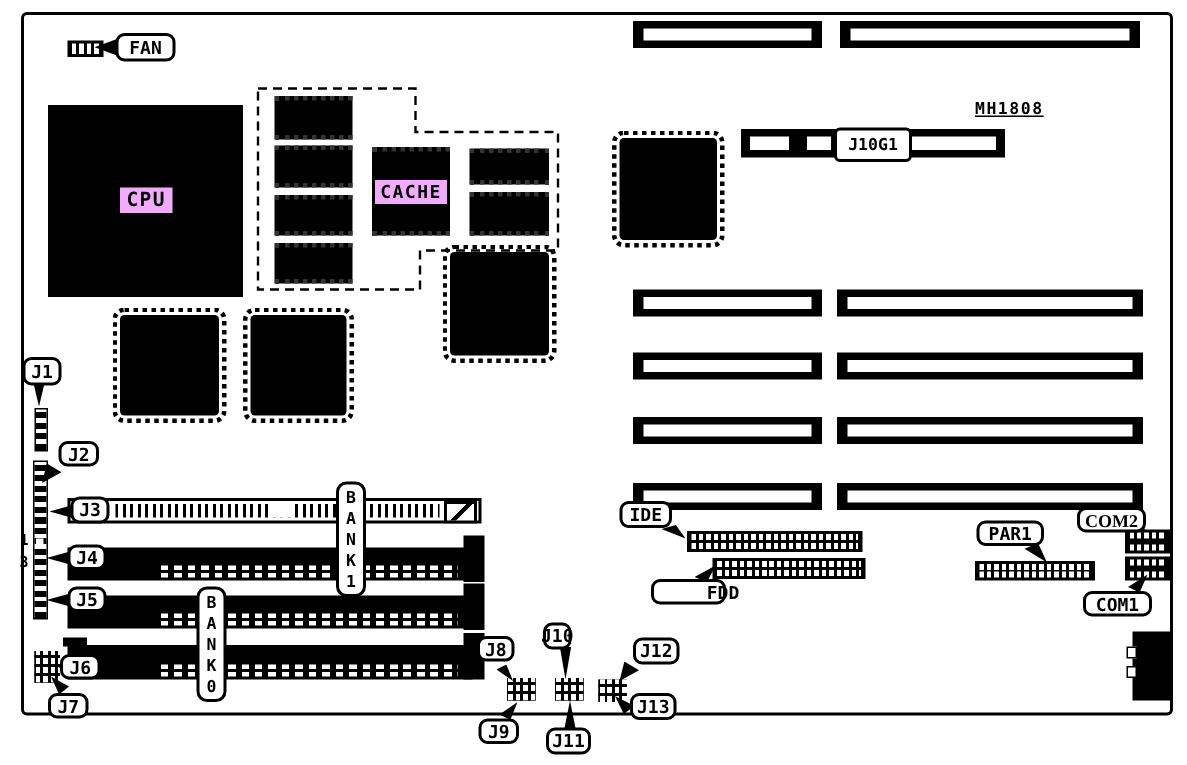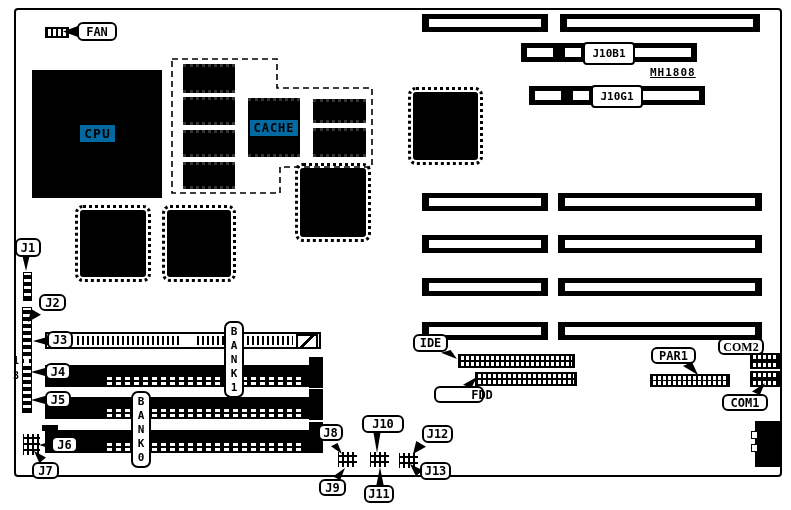--- a/index.html
+++ b/index.html
@@ -4,21 +4,21 @@
 <style>
   html,body{margin:0;padding:0;background:#fff;}
   .canvas{position:relative;width:791px;height:510px;background:#fff;overflow:hidden;
           font-family:"DejaVu Sans Mono",monospace;color:#000;}
   .abs{position:absolute;box-sizing:border-box;}
   .outline{border:2px solid #000;border-radius:4px;background:#fff;}
   
   .chip{background:#000;}
   .dip{background:#000;border-top:3px dotted #333;border-bottom:3px dotted #333;}
   .qfp{background:#000;outline:3px dotted #000;outline-offset:2px;border-radius:3px;}
-  .chiplabel{background:#0369a1;color:#000;font-weight:bold;font-size:13px;
+  .chiplabel{background:#f0abfc;color:#000;font-weight:bold;font-size:13px;
              display:flex;align-items:center;justify-content:center;letter-spacing:1px;z-index:5;}
   
   .callout{background:#fff;border:2px solid #000;border-radius:6px;z-index:40;
            display:flex;align-items:center;justify-content:center;
            font-weight:bold;font-size:12px;line-height:1;}
   .ptr{background:#000;z-index:35;}
   .pt-down{clip-path:polygon(12% 0,88% 0,50% 100%);}
   .pt-up{clip-path:polygon(50% 0,12% 100%,88% 100%);}
   .pt-left{clip-path:polygon(0 50%,100% 8%,100% 92%);}
   .pt-dl{clip-path:polygon(0 100%,25% 0,100% 45%);}
@@ -91,28 +91,22 @@
   <div class="abs chiplabel" style="left:250px;top:120px;width:48px;height:16px;font-size:12px;">CACHE</div>
 
   <div class="abs qfp" style="left:80px;top:210px;width:66px;height:67px;"></div>
   <div class="abs qfp" style="left:167px;top:210px;width:64px;height:67px;"></div>
   <div class="abs qfp" style="left:300px;top:168px;width:66px;height:69px;"></div>
   <div class="abs qfp" style="left:413px;top:92px;width:65px;height:68px;"></div>
 
   <div class="abs isa" style="left:422px;top:14px;width:126px;height:18px;"></div>
   <div class="abs isa" style="left:560px;top:14px;width:200px;height:18px;"></div>
 
-  <div class="abs vlb" style="left:521px;top:43px;width:176px;height:19px;">
-    <div class="vstripe" style="left:6px;top:5px;width:26px;height:9px;"></div>
-    <div class="vstripe" style="left:44px;top:5px;width:16px;height:9px;"></div>
-    <div class="slotlabel" style="left:62px;top:-1px;width:48px;height:19px;">J10B1</div>
-    <div class="vstripe" style="left:114px;top:5px;width:56px;height:9px;"></div>
-  </div>
   <div class="abs boardid" style="left:650px;top:66px;text-decoration:underline;">MH1808</div>
-  <div class="abs vlb" style="left:529px;top:86px;width:176px;height:19px;">
+  <div class="abs vlb" style="left:494px;top:86px;width:176px;height:19px;">
     <div class="vstripe" style="left:6px;top:5px;width:26px;height:9px;"></div>
     <div class="vstripe" style="left:44px;top:5px;width:16px;height:9px;"></div>
     <div class="slotlabel" style="left:62px;top:-1px;width:48px;height:19px;">J10G1</div>
     <div class="vstripe" style="left:114px;top:5px;width:56px;height:9px;"></div>
   </div>
 
   <div class="abs isa" style="left:422px;top:193px;width:126px;height:18px;"></div>
   <div class="abs isa" style="left:558px;top:193px;width:204px;height:18px;"></div>
   <div class="abs isa" style="left:422px;top:235px;width:126px;height:18px;"></div>
   <div class="abs isa" style="left:558px;top:235px;width:204px;height:18px;"></div>
@@ -163,30 +157,30 @@
   <div class="abs callout" style="left:15px;top:238px;width:26px;height:19px;">J1</div>
   <div class="abs ptr pt-dl" style="left:28px;top:309px;width:13px;height:13px;"></div>
   <div class="abs callout" style="left:39px;top:294px;width:27px;height:17px;">J2</div>
   <div class="abs ptr pt-left" style="left:33px;top:336px;width:15px;height:10px;"></div>
   <div class="abs callout" style="left:47px;top:331px;width:26px;height:18px;">J3</div>
   <div class="abs ptr pt-left" style="left:31px;top:367px;width:15px;height:10px;"></div>
   <div class="abs callout" style="left:45px;top:363px;width:26px;height:17px;">J4</div>
   <div class="abs ptr pt-left" style="left:31px;top:395px;width:15px;height:10px;"></div>
   <div class="abs callout" style="left:45px;top:391px;width:26px;height:17px;">J5</div>
   <div class="abs ptr pt-left" style="left:39px;top:440px;width:14px;height:10px;"></div>
-  <div class="abs callout" style="left:51px;top:436px;width:27px;height:17px;">J6</div>
+  <div class="abs callout" style="left:40px;top:436px;width:27px;height:17px;">J6</div>
   <div class="abs ptr pt-ul" style="left:34px;top:451px;width:12px;height:12px;"></div>
   <div class="abs callout" style="left:32px;top:462px;width:27px;height:17px;">J7</div>
 
   <div class="abs ptr pt-dr" style="left:331px;top:443px;width:11px;height:11px;"></div>
   <div class="abs callout" style="left:318px;top:424px;width:25px;height:17px;">J8</div>
   <div class="abs ptr pt-ur" style="left:333px;top:468px;width:12px;height:12px;"></div>
   <div class="abs callout" style="left:319px;top:479px;width:27px;height:17px;">J9</div>
   <div class="abs ptr pt-down" style="left:372px;top:431px;width:10px;height:22px;"></div>
-  <div class="abs callout" style="left:362px;top:415px;width:42px;height:18px;">J10</div>
+  <div class="abs callout" style="left:362px;top:415px;width:19px;height:18px;">J10</div>
   <div class="abs ptr pt-up" style="left:375px;top:467px;width:10px;height:19px;"></div>
   <div class="abs callout" style="left:364px;top:485px;width:30px;height:18px;">J11</div>
   <div class="abs ptr pt-dl" style="left:413px;top:441px;width:13px;height:13px;"></div>
   <div class="abs callout" style="left:422px;top:425px;width:31px;height:18px;">J12</div>
   <div class="abs ptr pt-ul" style="left:410px;top:464px;width:13px;height:12px;"></div>
   <div class="abs callout" style="left:420px;top:462px;width:31px;height:18px;">J13</div>
 
   <div class="abs ptr pt-dr" style="left:441px;top:350px;width:16px;height:9px;"></div>
   <div class="abs callout" style="left:413px;top:334px;width:35px;height:18px;">IDE</div>
   <div class="abs ptr pt-ur" style="left:463px;top:377px;width:14px;height:11px;"></div>

